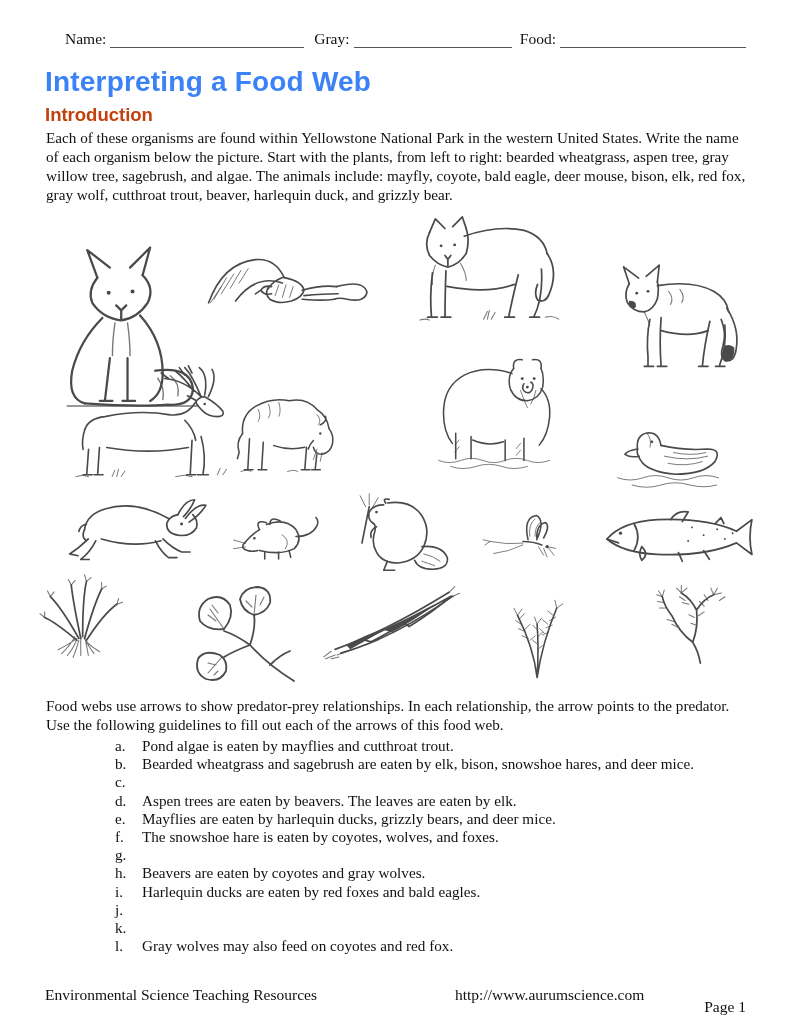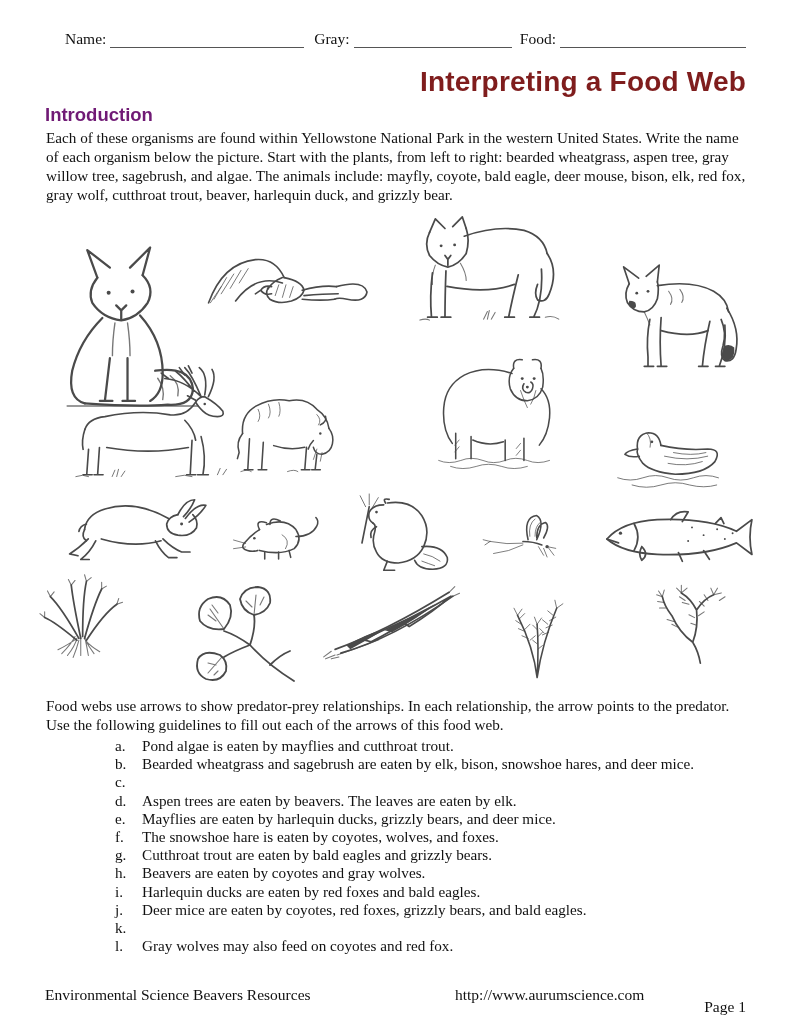--- a/index.html
+++ b/index.html
@@ -7,21 +7,21 @@
   .page{padding:30px 45px 0 45px;}
 
   
   .fillrow{display:flex;align-items:flex-end;font-size:15.5px;white-space:nowrap;margin-left:20px;}
   .fillrow .lbl{margin-right:4px;}
   .blank{display:inline-block;border-bottom:1.4px solid #555;height:15px;}
   .blank.name{width:196px;margin-right:10px;}
   .blank.class{width:160px;margin-right:8px;}
   .blank.date{width:188px;}
 
-  h1.title{font-family:"Liberation Sans",sans-serif;font-weight:bold;font-size:28px;text-align:right;margin:18px 0 6px 0;color:#7f1d1d;letter-spacing:.2px;}
+  h1.title{font-family:"Liberation Sans",sans-serif;font-weight:bold;font-size:28px;text-align:left;margin:18px 0 6px 0;color:#3b82f6;letter-spacing:.2px;}
   h2.intro-h{font-family:"Liberation Sans",sans-serif;font-weight:bold;font-size:18.5px;margin:6px 0 2px 0;}
   p.body-text{font-size:15.2px;line-height:19px;margin:2px 0 0 1px;text-align:left;}
 
   
   .figure{position:relative;height:482px;margin:8px -45px 0 -45px;}
   .fig-item{position:absolute;}
   .fig-item svg{width:100%;height:100%;display:block;}
   .fig-item svg *{stroke:#4a4a4a;fill:none;stroke-width:1.8;stroke-linecap:round;stroke-linejoin:round;}
   .fig-item svg .fill{fill:#4a4a4a;stroke:none;}
   .fig-item svg .thin{stroke-width:1.1;opacity:.75;}
@@ -47,21 +47,21 @@
     <span class="lbl">Name:</span>
     <span class="blank name"></span>
     <span class="lbl">Gray:</span>
     <span class="blank class"></span>
     <span class="lbl">Food:</span>
     <span class="blank date"></span>
   </div>
 
   <h1 class="title">Interpreting a Food Web</h1>
 
-  <h2 class="intro-h" id="intro-heading" style="color: #701a75;">Introduction</h2>
+  <h2 class="intro-h" id="intro-heading" style="color: #c2410c;">Introduction</h2>
   <p class="body-text">Each of these organisms are found within Yellowstone National Park in the western United States.  Write the name of each organism below the picture.  Start with the plants, from left to right: bearded wheatgrass, aspen tree, gray willow tree, sagebrush, and algae.  The animals include: mayfly, coyote, bald eagle, deer mouse, bison, elk, red fox, gray wolf, cutthroat trout, beaver, harlequin duck, and grizzly bear.</p>
 
   <div class="figure">
 
     <div class="fig-item" style="left:45px;top:28px;width:160px;height:176px;">
       <svg viewBox="0 0 120 140" preserveAspectRatio="xMidYMid meet">
         <path d="M38,30 L30,8 L48,22 M64,22 L80,6 L74,28"></path>
         <path d="M38,30 Q30,40 34,50 Q42,62 57,64 Q70,62 78,50 Q84,38 74,28"></path>
         <circle class="fill" cx="47" cy="42" r="1.6"></circle>
           <circle class="fill" cx="66" cy="41" r="1.6"></circle>
@@ -325,42 +325,40 @@
     <div class="g-row">
         <span class="g-letter">e.</span>
         <span class="g-text">Mayflies are eaten by harlequin ducks, grizzly bears, and deer mice.</span>
       </div>
     <div class="g-row">
         <span class="g-letter">f.</span>
         <span class="g-text">The snowshoe hare is eaten by coyotes, wolves, and foxes.</span>
       </div>
     <div class="g-row">
         <span class="g-letter">g.</span>
-        <span class="g-text">Cutthroat trout are eaten by bald eagles and grizzly bears.</span>
       </div>
     <div class="g-row">
         <span class="g-letter">h.</span>
         <span class="g-text">Beavers are eaten by coyotes and gray wolves.</span>
       </div>
     <div class="g-row">
         <span class="g-letter">i.</span>
         <span class="g-text">Harlequin ducks are eaten by red foxes and bald eagles.</span>
       </div>
     <div class="g-row">
         <span class="g-letter">j.</span>
-        <span class="g-text">Deer mice are eaten by coyotes, red foxes, grizzly bears, and bald eagles.</span>
       </div>
     <div class="g-row">
         <span class="g-letter">k.</span>
       </div>
     <div class="g-row">
         <span class="g-letter">l.</span>
         <span class="g-text">Gray wolves may also feed on coyotes and red fox.</span>
       </div>
   </div>
 
 </div>
 
 <div class="footer">
-  <span class="f-left">Environmental Science Beavers Resources</span>
+  <span class="f-left">Environmental Science Teaching Resources</span>
   <span class="f-center">http://www.aurumscience.com</span>
   <span class="f-right">Page 1</span>
 </div>
 
 </body></html>

